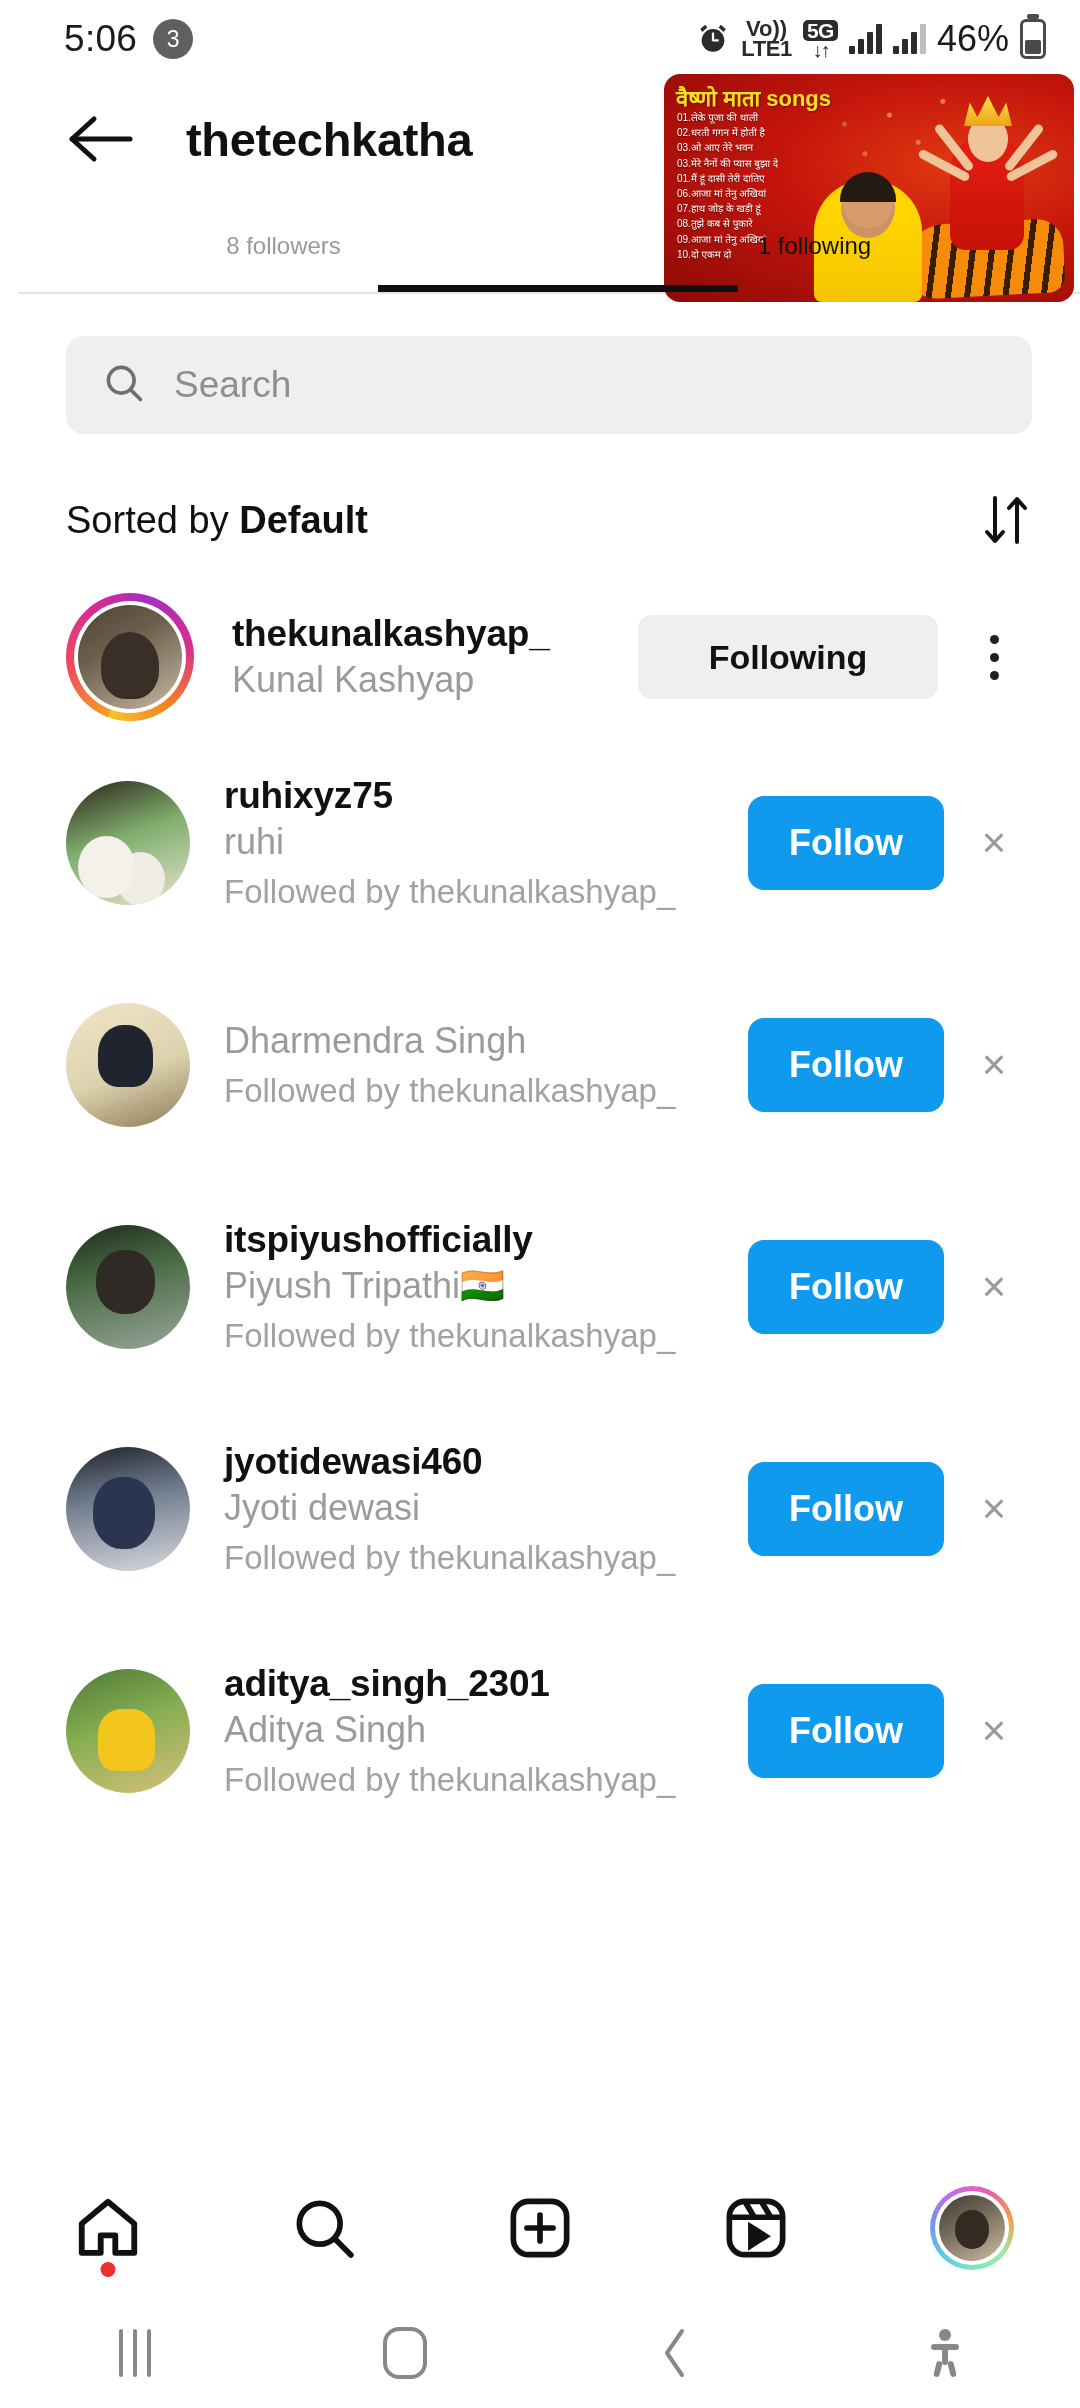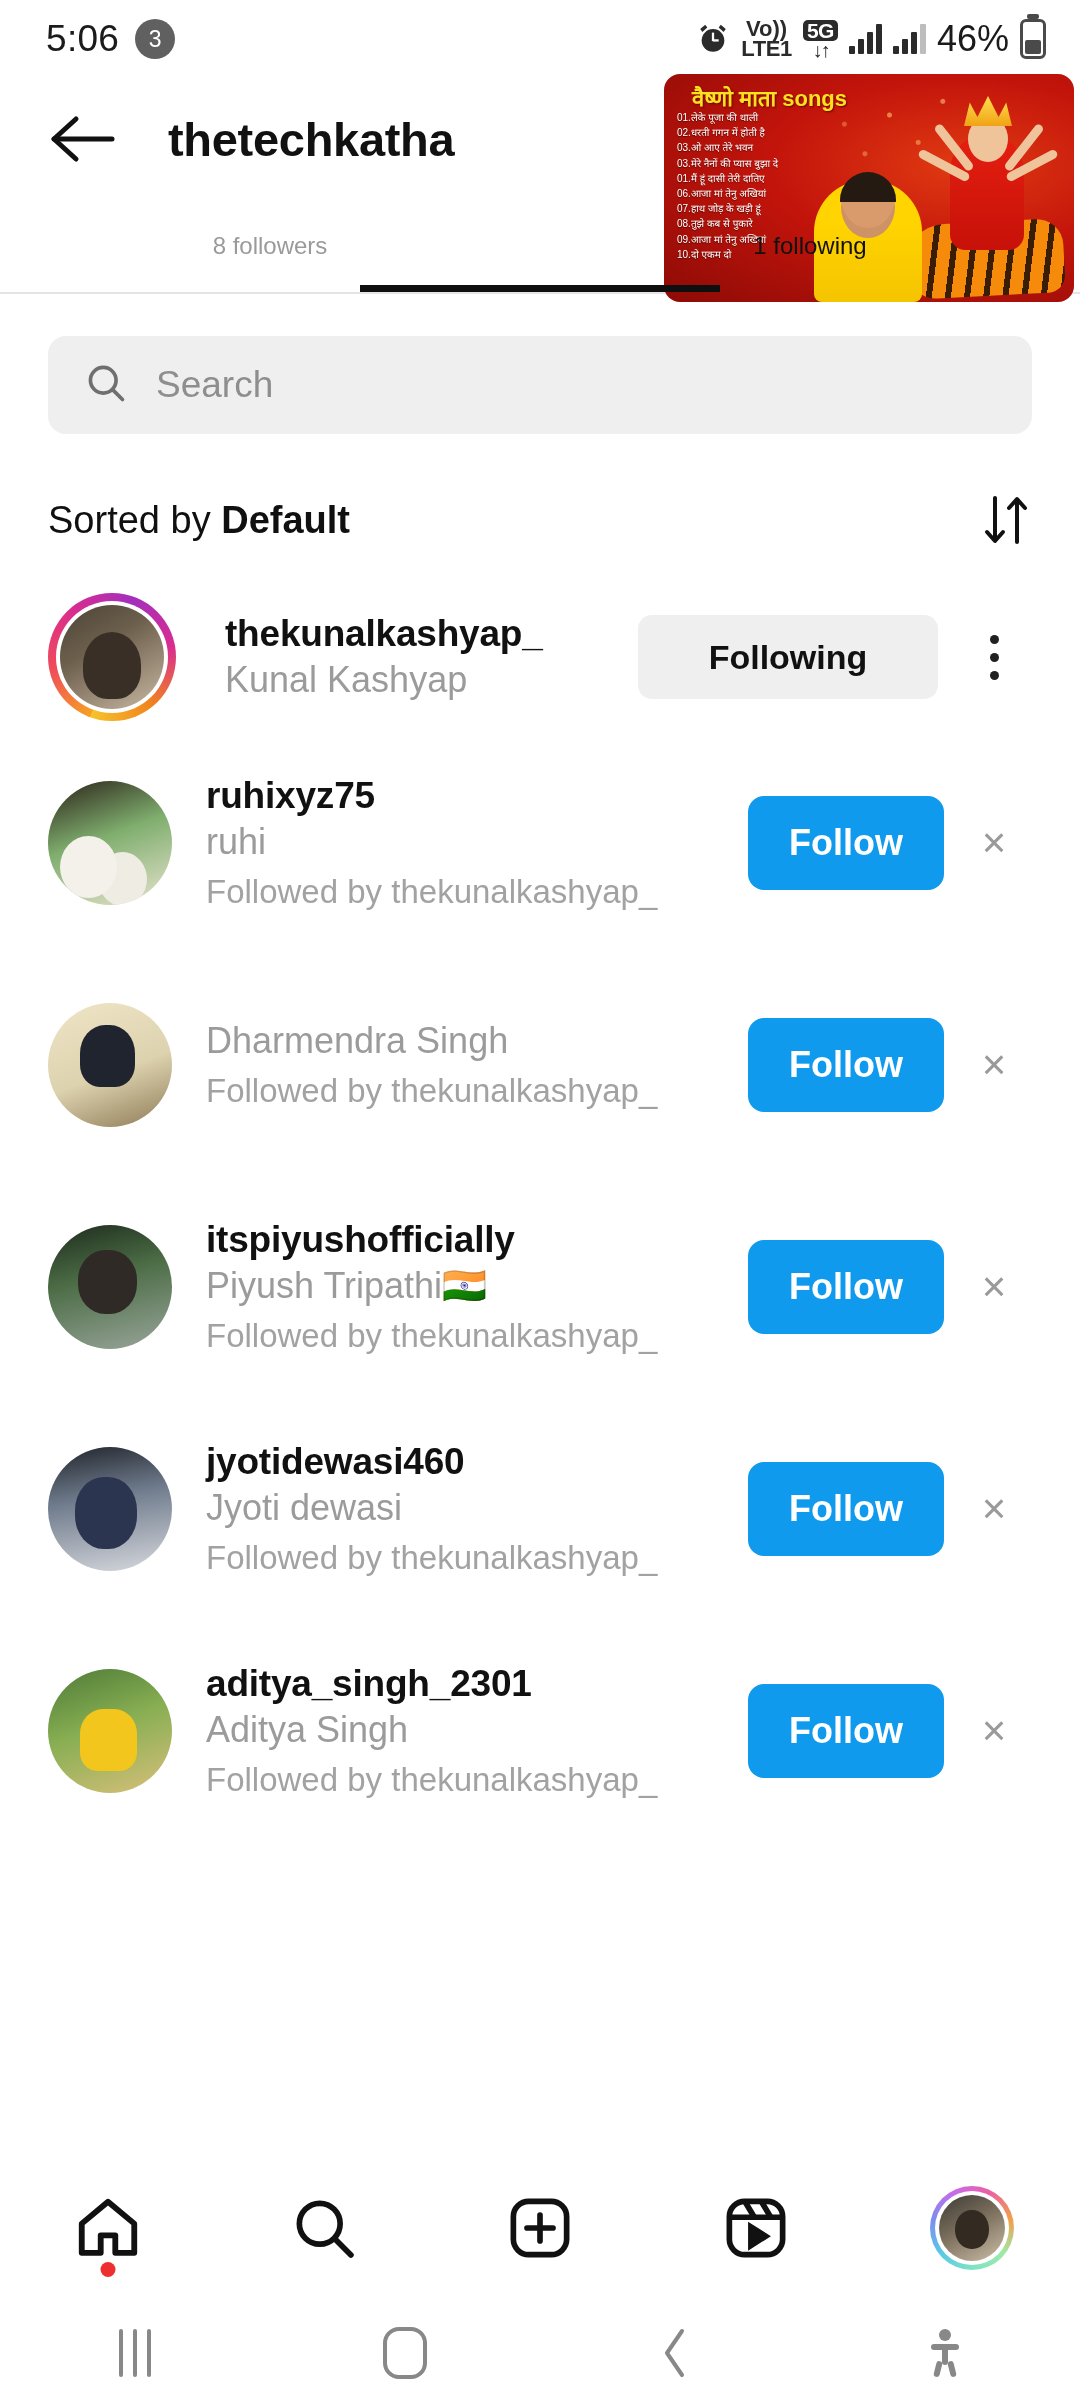--- a/index.html
+++ b/index.html
@@ -2,21 +2,21 @@
 <html><head>
 <meta charset="utf-8">
 <style>
   * { box-sizing: border-box; margin: 0; padding: 0; }
   html, body {
     width: 1080px; height: 2408px;
     background: #ffffff;
     font-family: "Liberation Sans", sans-serif;
     overflow: hidden;
   }
-  .screen { position: relative; width: 1080px; height: 2408px; background:#fff; }
+  .screen { position: relative; width: 1080px; height: 2408px; background:#fff;padding-left:18px; }
 
   
   .statusbar {
     height: 78px; display:flex; align-items:center;
     padding: 0 34px 0 46px; justify-content: space-between;
   }
   .sb-left { display:flex; align-items:center; gap:16px; }
   .sb-time { font-size:37px; color:#1b1b1b; letter-spacing:.3px; }
   .sb-badge {
     width:40px;height:40px;border-radius:50%;background:#606060;color:#fff;
@@ -61,21 +61,21 @@
   .thumb .sparkle{position:absolute;inset:0;
     background:
       radial-gradient(circle at 55% 18%, rgba(255,210,120,.55) 0 2px, transparent 3px),
       radial-gradient(circle at 62% 30%, rgba(255,210,120,.45) 0 2px, transparent 3px),
       radial-gradient(circle at 49% 35%, rgba(255,200,110,.4) 0 2px, transparent 3px),
       radial-gradient(circle at 68% 12%, rgba(255,220,140,.5) 0 2px, transparent 3px),
       radial-gradient(circle at 44% 22%, rgba(255,200,120,.35) 0 2px, transparent 3px);
   }
   .thumb-title {
     position:absolute; left:12px; top:8px; font-size:22px; font-weight:bold;
-    color:#ffe11f; text-shadow:1px 1px 2px #6b0600; white-space:nowrap;margin-left:16px;
+    color:#ffe11f; text-shadow:1px 1px 2px #6b0600; white-space:nowrap;
   }
   .thumb-list { position:absolute; left:13px; top:36px; width:215px; }
   .thumb-list li {
     list-style:none; color:#fff; font-size:10px; line-height:1.52;
     text-shadow:0 1px 1px rgba(0,0,0,.5); white-space:nowrap; overflow:hidden;
   }
   .thumb-man{
     position:absolute; left:150px; bottom:0; width:108px; height:122px;
     background:linear-gradient(#ffd400 35%, #f5c400 100%);
     border-radius:52px 52px 8px 8px;
@@ -143,21 +143,21 @@
   .row { display:flex; align-items:center; padding:0 48px; height:150px; }
   .avatar-ring {
     width:128px;height:128px;border-radius:50%;flex:none;
     background: conic-gradient(from 200deg, #f7a024, #ef4a5b, #d92d8f, #a32fbe, #d92d8f, #f0831f, #f7c32b);
     display:flex;align-items:center;justify-content:center;
   }
   .avatar-ring .inner{ width:112px;height:112px;border-radius:50%;background:#fff;
     display:flex;align-items:center;justify-content:center;}
   .avatar { width:104px;height:104px;border-radius:50%;overflow:hidden;flex:none;position:relative;}
   .avatar.plain { width:124px;height:124px; }
-  .names { flex:1; margin-left:49px; display:flex; flex-direction:column; justify-content:center; gap:4px;}
+  .names { flex:1; margin-left:38px; display:flex; flex-direction:column; justify-content:center; gap:4px;}
   .uname { font-size:37px; font-weight:bold; color:#111; letter-spacing:-.2px;}
   .fname { font-size:36px; color:#9b9b9b; }
   .sub   { font-size:33px; color:#a2a2a2; margin-top:6px;}
   .btn-following {
     background:#efefef; color:#111; font-size:34px; font-weight:bold;
     border:none; border-radius:14px; height:84px; width:300px; cursor:pointer;
   }
   .btn-follow {
     background:#0f9aee; color:#fff; font-size:36px; font-weight:bold;
     border:none; border-radius:16px; height:94px; width:196px; cursor:pointer;

